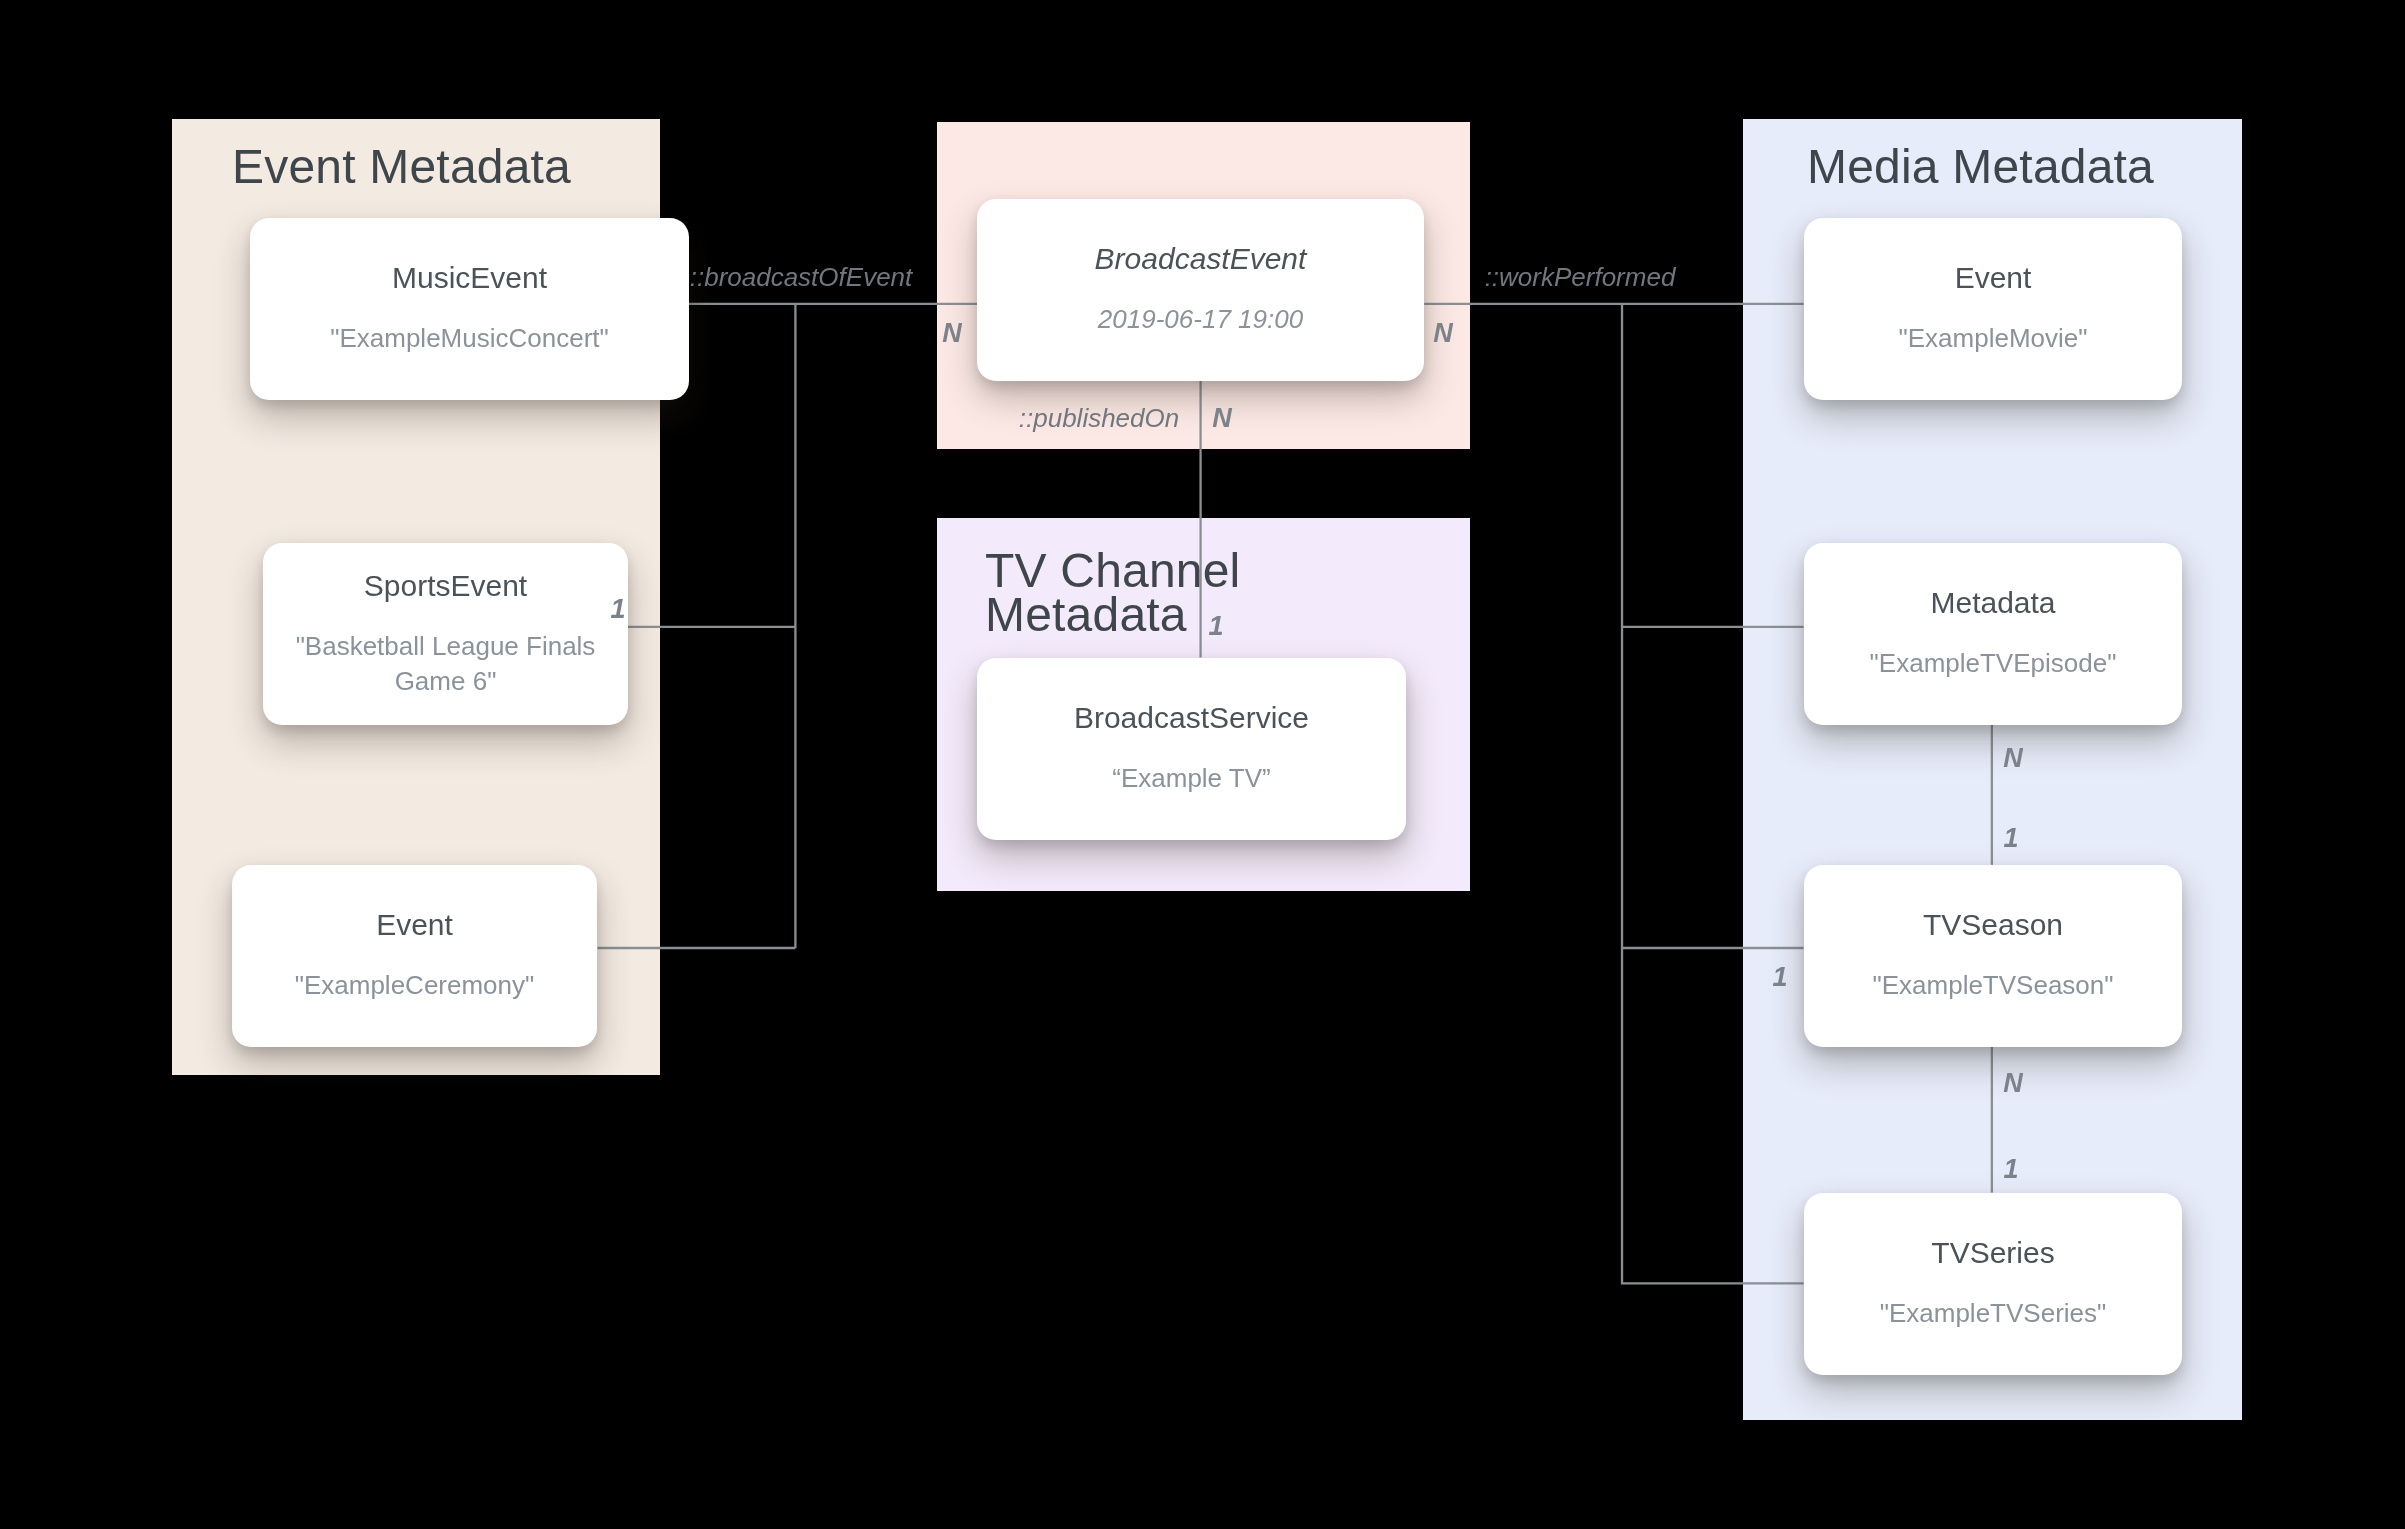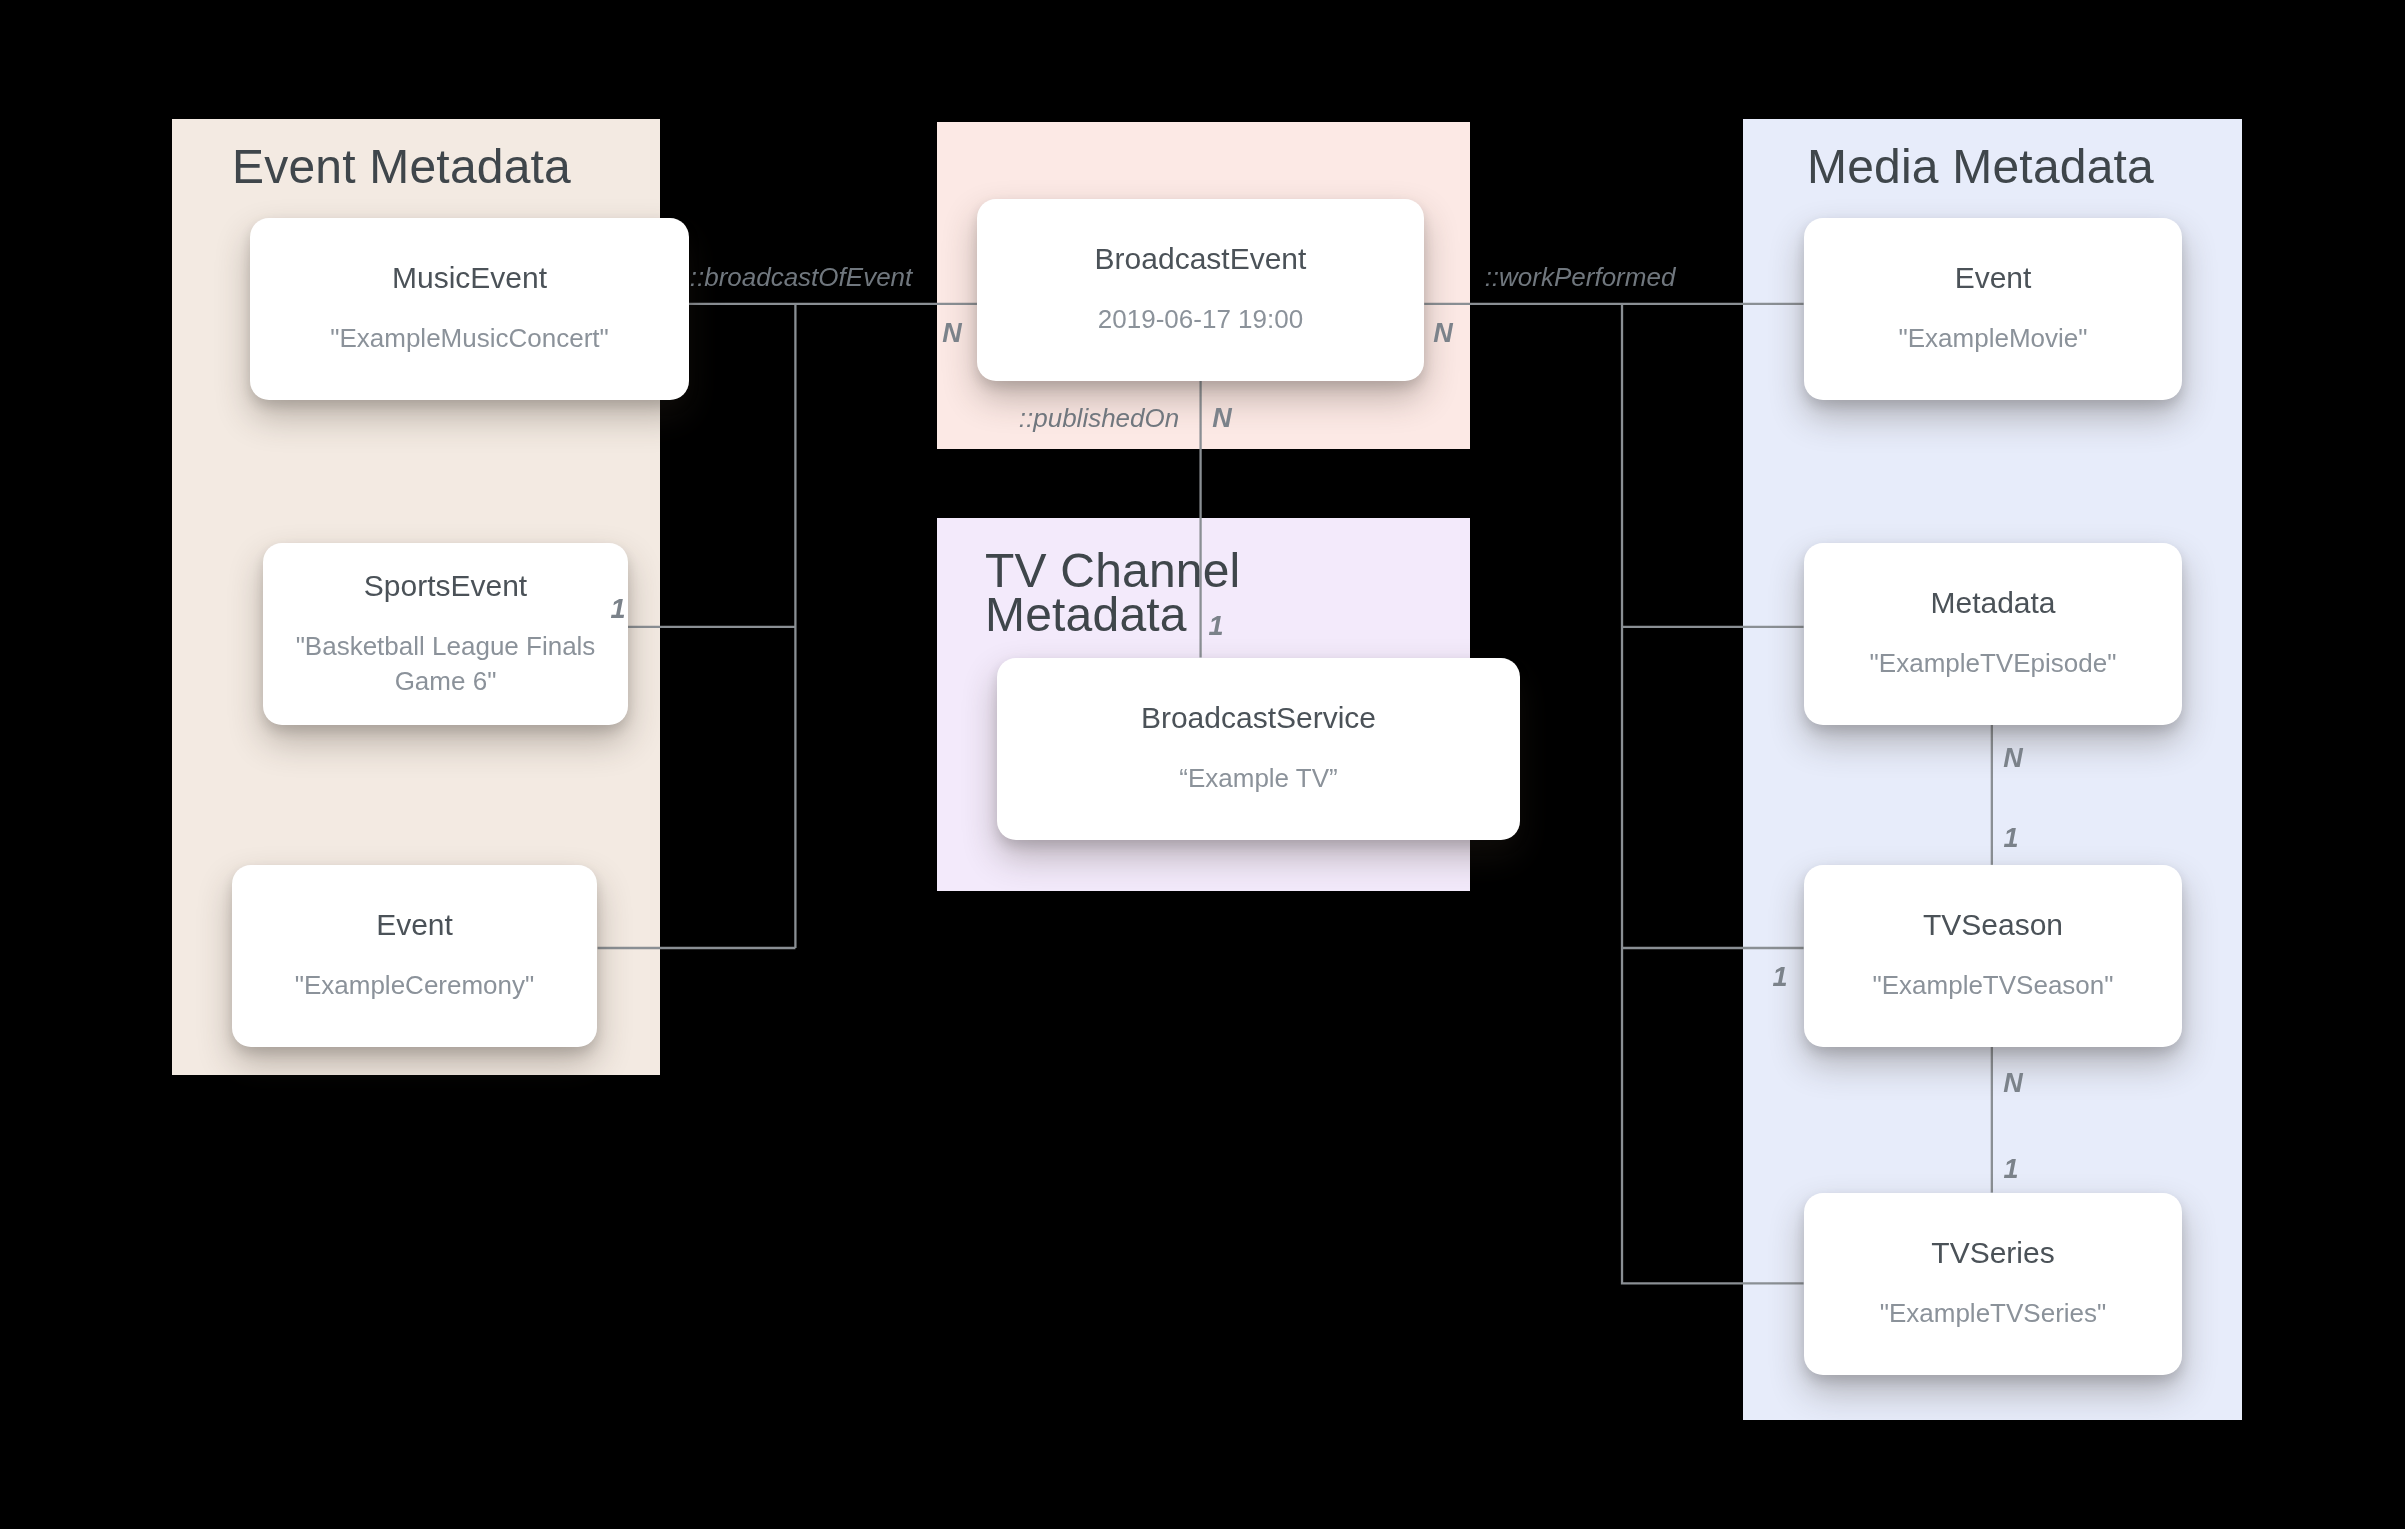--- a/index.html
+++ b/index.html
@@ -70,22 +70,22 @@
     line-height: 1.1;
   }
   .card-subtitle {
     font-size: 26px;
     color: #8b929a;
     line-height: 1.35;
   }
   .card-music    { left: 232px;  top: 218px;  width: 439px; height: 182px; margin-left: 18px; }
   .card-sports   { left: 232px;  top: 543px;  width: 365px; height: 182px; margin-left: 31px; }
   .card-event    { left: 232px;  top: 865px;  width: 365px; height: 182px; }
-  .card-bevent   { left: 977px; top: 199px;  width: 447px; height: 182px; }
-  .card-bservice { left: 977px; top: 658px;  width: 523px; height: 182px; margin-left: 20px; }
+  .card-bevent   { left: 977px; top: 199px;  width: 447px; height: 182px; font-style: italic; }
+  .card-bservice { left: 977px; top: 658px;  width: 429px; height: 182px; }
   .card-movie    { left: 1804px; top: 218px;  width: 378px; height: 182px; }
   .card-episode  { left: 1804px; top: 543px;  width: 378px; height: 182px; }
   .card-season   { left: 1804px; top: 865px;  width: 378px; height: 182px; }
   .card-series   { left: 1804px; top: 1193px; width: 378px; height: 182px; }
 
   
   .edge-label {
     position: absolute;
     transform: translate(-50%, -50%);
     font-size: 26px;

